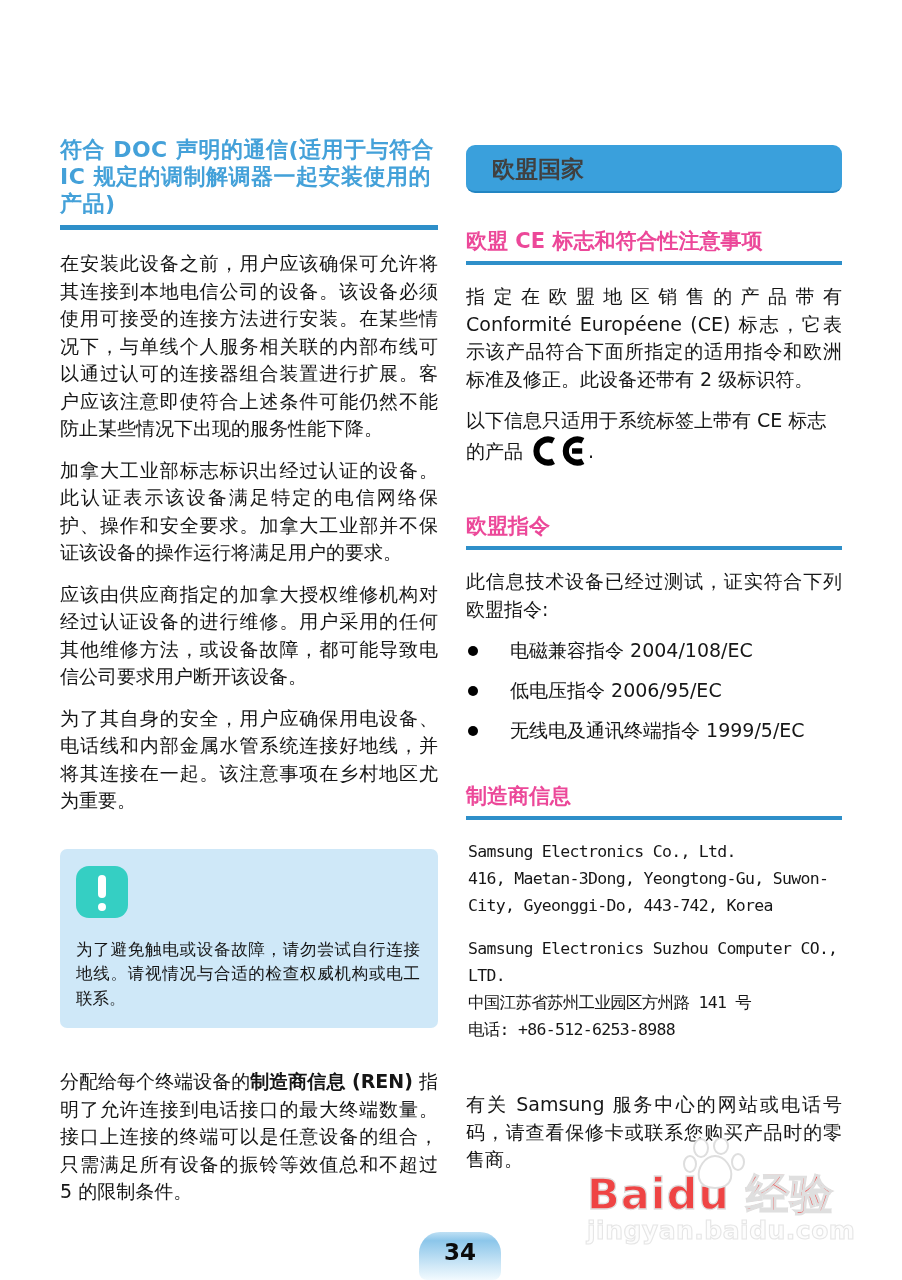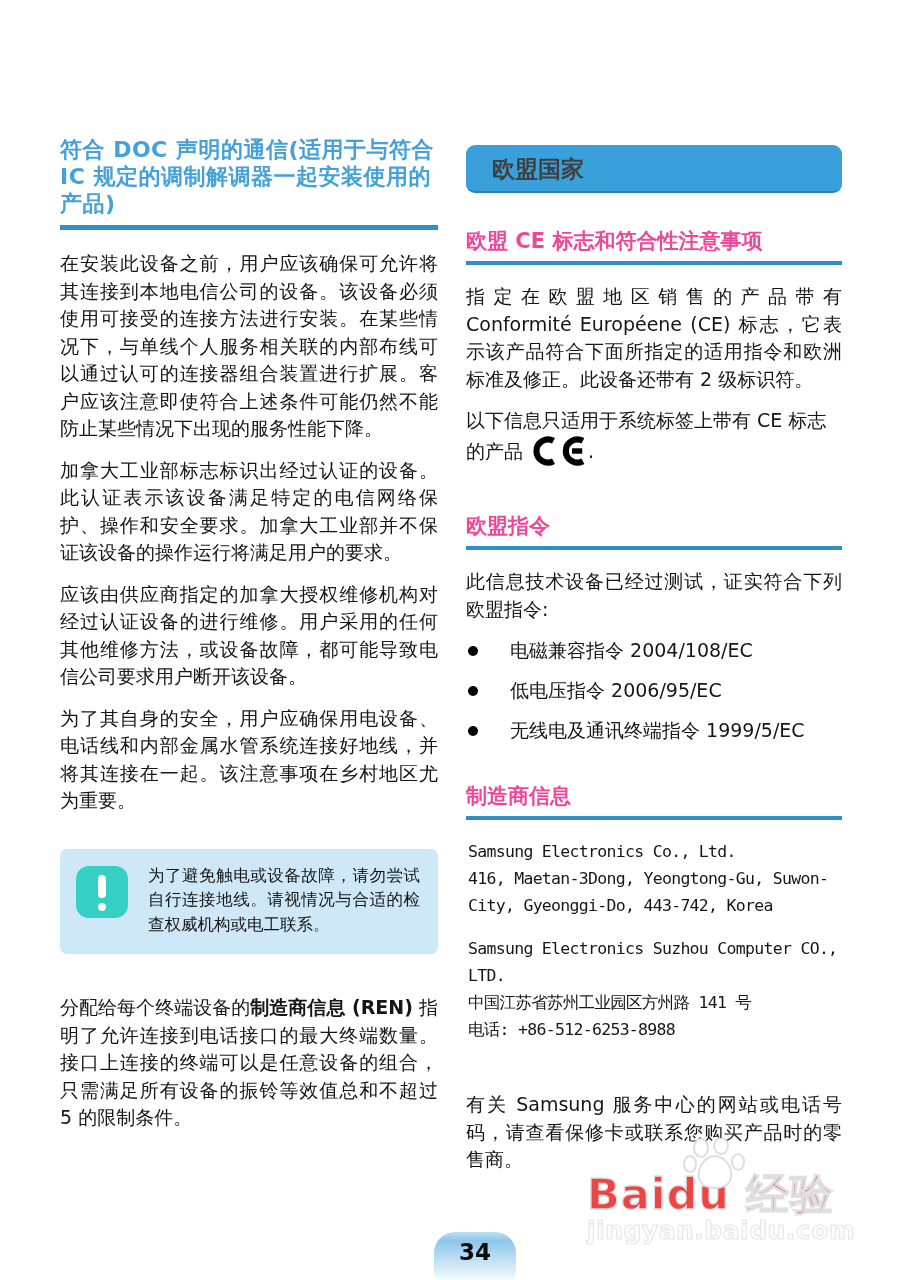--- a/index.html
+++ b/index.html
@@ -31,21 +31,21 @@
   .para{
     font-size:19px;line-height:27.5px;margin:0 0 14px 0;text-align:justify;
     color:#161616;
   }
   .mt40{margin-top:40px;}
   .mt48{margin-top:48px;}
   
   .notice{
     margin-top:34px;background:#cfe8f8;border-radius:7px;
     display:flex;align-items:flex-start;gap:20px;padding:15px 18px 17px 16px;
-    box-sizing:border-box;width:378px;
+    box-sizing:border-box;width:378px;flex-direction:column;
   }
   .excl-icon{
     flex:none;width:52px;height:52px;background:#35cfc3;border-radius:13px;
     position:relative;margin-top:2px;
   }
   .excl-icon::before{
     content:"";position:absolute;left:22px;top:9px;width:8px;height:23px;
     background:#ffffff;border-radius:4px;
   }
   .excl-icon::after{
@@ -69,21 +69,21 @@
   .addr div{height:27px;}
   
   .watermark{position:absolute;right:40px;bottom:36px;width:275px;text-align:left;}
   .wm-row{position:relative;font-weight:bold;font-size:43px;line-height:44px;
     color:#ef4444;-webkit-text-stroke:1.3px #dfdfdf;letter-spacing:1px;white-space:nowrap;}
   .wm-paw{position:absolute;left:96px;top:-34px;}
   .wm-url{font-weight:bold;font-size:25px;line-height:26px;margin-top:2px;
     color:#fdfdfd;-webkit-text-stroke:1.1px #e6e6e6;letter-spacing:0.5px;}
   
   .page-tab{
-    position:absolute;left:434px;bottom:0;width:82px;height:48px;
+    position:absolute;left:419px;bottom:0;width:82px;height:48px;
     border-radius:21px 21px 8px 8px;
     background:linear-gradient(to bottom,#bfe0f4 0%,#8cc6ea 18%,#cfe8f7 70%,#f2fafe 100%);
     text-align:center;box-sizing:border-box;padding-top:7px;
   }
   .page-num{font-size:23px;font-weight:bold;color:#0b0b0b;font-family:"DejaVu Sans",sans-serif;}
   .bold{font-weight:bold;}
 </style>
 </head>
 <body>
 

